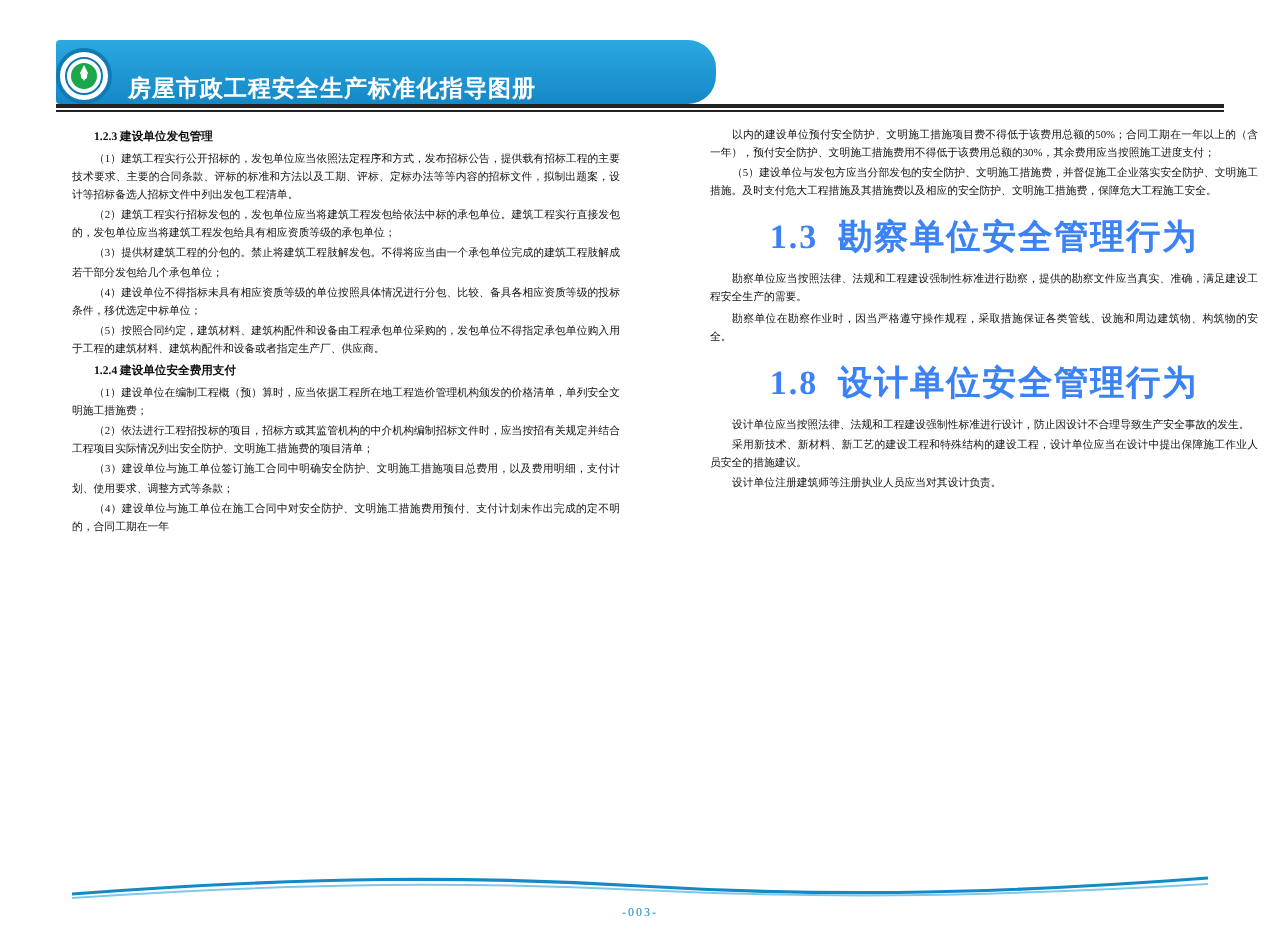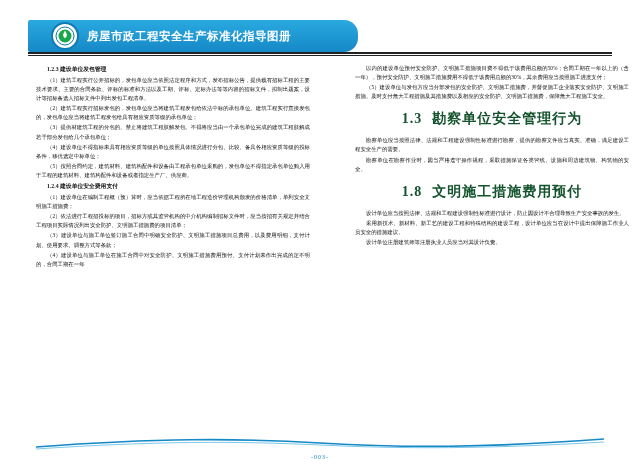--- a/index.html
+++ b/index.html
@@ -31,22 +31,22 @@
   .header-bar {
     position: absolute;
     left: 0;
     top: 0;
     width: 330px;
     height: 32px;
     background: #1b9ad6;
     background: linear-gradient(180deg, #2aa9e0 0%, #1588c6 100%);
     border-radius: 2px 14px 14px 2px;
     display: flex;
-    align-items: center;
-    padding-left: 23px;
+    align-items: flex-end;
+    padding-left: 0;
     box-sizing: border-box;
   }
   .header-seal {
     width: 24px;
     height: 24px;
     border-radius: 50%;
     background: #ffffff;
     border: 2px solid #0f7ab4;
     position: relative;
     flex: 0 0 auto;
@@ -131,24 +131,24 @@
     margin: 0 0 2px 0;
     font-size: 5.8px;
     line-height: 10px;
     font-weight: bold;
     color: #111111;
     text-indent: 11px;
     font-family: "Liberation Serif", serif;
   }
   h2.section {
     margin: 9px 0 8px 0;
-    font-size: 14px;
+    font-size: 17px;
     line-height: 18px;
     font-weight: bold;
-    color: #14532d;
+    color: #3b82f6;
     text-align: center;
     letter-spacing: 1px;
     font-family: "Liberation Serif", serif;
   }
   h2.section .num {
     margin-right: 10px;
   }
   
   .footer {
     position: absolute;
@@ -211,21 +211,21 @@
         <p class="para indent">（3）建设单位与施工单位签订施工合同中明确安全防护、文明施工措施项目总费用，以及费用明细，支付计划、使用要求、调整方式等条款；</p>
         <p class="para indent">（4）建设单位与施工单位在施工合同中对安全防护、文明施工措施费用预付、支付计划未作出完成的定不明的，合同工期在一年</p>
       </div>
     <div class="divider"></div>
     <div class="col" id="right-col">
         <p class="para indent">以内的建设单位预付安全防护、文明施工措施项目费不得低于该费用总额的50%；合同工期在一年以上的（含一年），预付安全防护、文明施工措施费用不得低于该费用总额的30%，其余费用应当按照施工进度支付；</p>
         <p class="para indent">（5）建设单位与发包方应当分部发包的安全防护、文明施工措施费，并督促施工企业落实安全防护、文明施工措施。及时支付危大工程措施及其措施费以及相应的安全防护、文明施工措施费，保障危大工程施工安全。</p>
         <h2 class="section"><span class="num">1.3</span><span>勘察单位安全管理行为</span></h2>
         <p class="para indent">勘察单位应当按照法律、法规和工程建设强制性标准进行勘察，提供的勘察文件应当真实、准确，满足建设工程安全生产的需要。</p>
         <p class="para indent">勘察单位在勘察作业时，因当严格遵守操作规程，采取措施保证各类管线、设施和周边建筑物、构筑物的安全。</p>
-        <h2 class="section"><span class="num">1.8</span><span>文明施工措施费用预付</span></h2>
+        <h2 class="section"><span class="num">1.8</span><span>设计单位安全管理行为</span></h2>
         <p class="para indent">设计单位应当按照法律、法规和工程建设强制性标准进行设计，防止因设计不合理导致生产安全事故的发生。</p>
         <p class="para indent">采用新技术、新材料、新工艺的建设工程和特殊结构的建设工程，设计单位应当在设计中提出保障施工作业人员安全的措施建议。</p>
         <p class="para indent">设计单位注册建筑师等注册执业人员应当对其设计负责。</p>
       </div>
   </div>
 
   <div class="footer">
     <div class="footer-swoosh">
       <svg width="568" height="14" viewBox="0 0 568 14" preserveAspectRatio="none">
         <path d="M0 11 C 120 2, 200 2, 284 7 C 368 12, 448 12, 568 3" stroke="#1588c6" stroke-width="1.6" fill="none"></path>

